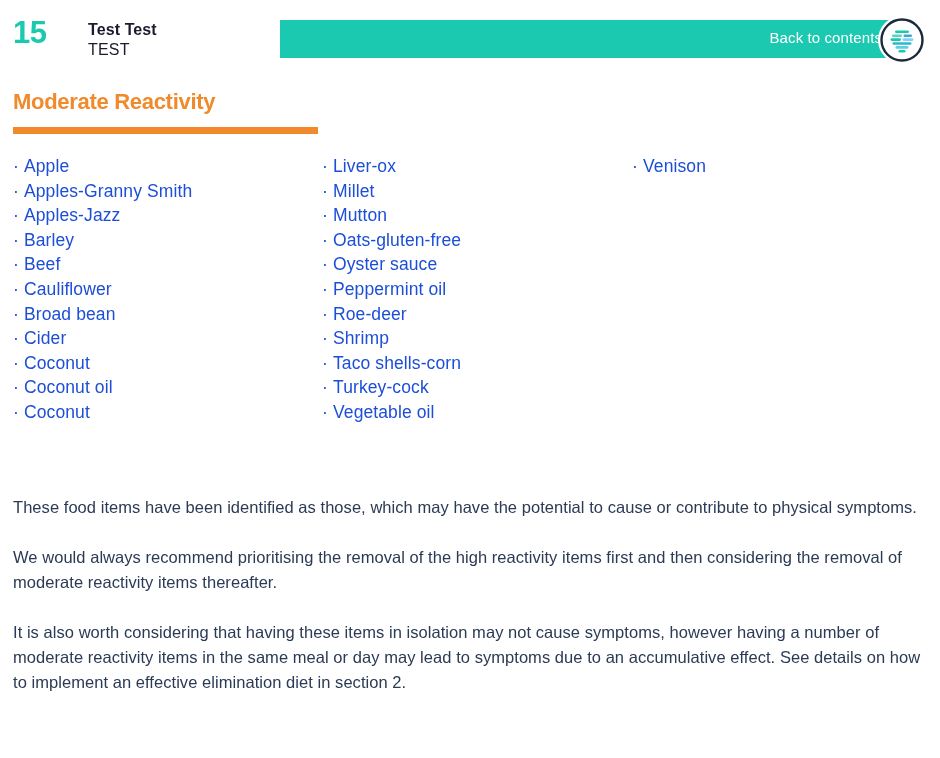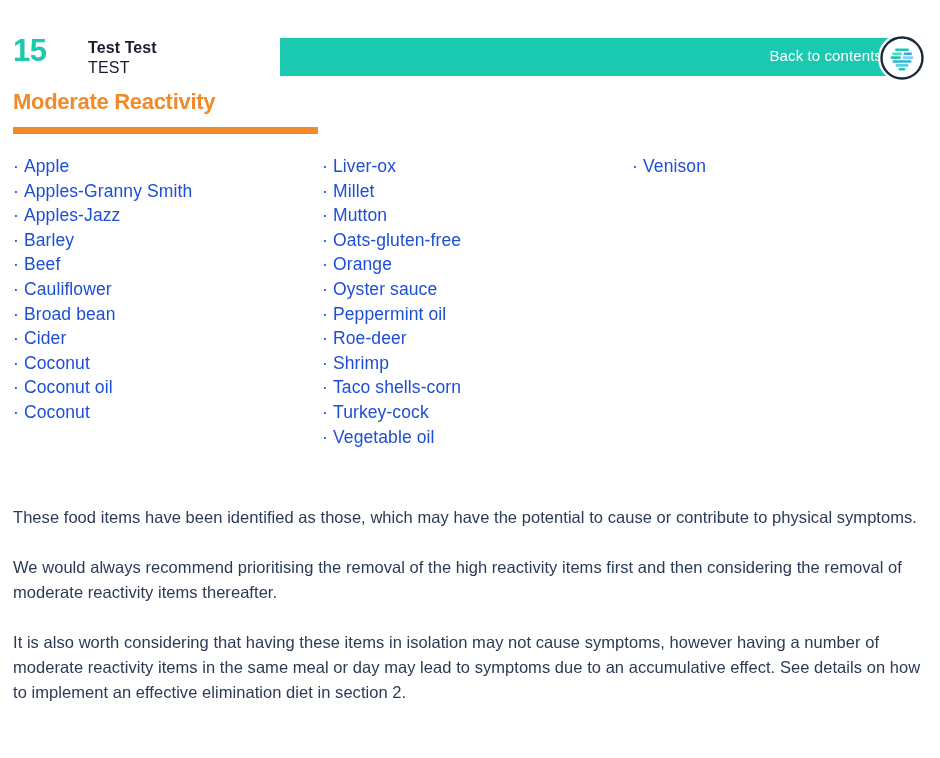--- a/index.html
+++ b/index.html
@@ -13,21 +13,20 @@
     font-family: "Liberation Sans", sans-serif;
     overflow: hidden;
     position: relative;
   }
 
   
   .header {
     position: relative;
     height: 78px;
     width: 940px;
-    margin-top: 18px;
   }
   .page-number {
     position: absolute;
     left: 13px;
     top: 17px;
     font-size: 31px;
     font-weight: bold;
     color: #1ac9b0;
     letter-spacing: -0.5px;
     line-height: 1;
@@ -134,21 +133,21 @@
   .body-copy {
     position: absolute;
     left: 13px;
     top: 495px;
     width: 910px;
   }
   .paragraph {
     font-size: 16.5px;
     color: #2b3a55;
     line-height: 25px;
-    margin: 10px 0 25px 0;
+    margin: 0 0 25px 0;
     letter-spacing: 0.05px;
   }
   .paragraph:last-child { margin-bottom: 0; }
 </style>
 </head>
 <body>
 
 <div class="header">
 
   <div class="page-number">15</div>
@@ -194,21 +193,20 @@
       <div class="list-item"><span class="bullet">·</span><span>Cider</span></div>
       <div class="list-item"><span class="bullet">·</span><span>Coconut</span></div>
       <div class="list-item"><span class="bullet">·</span><span>Coconut oil</span></div>
       <div class="list-item"><span class="bullet">·</span><span>Coconut</span></div>
     </div>
   <div class="list-col c2">
       <div class="list-item"><span class="bullet">·</span><span>Liver-ox</span></div>
       <div class="list-item"><span class="bullet">·</span><span>Millet</span></div>
       <div class="list-item"><span class="bullet">·</span><span>Mutton</span></div>
       <div class="list-item"><span class="bullet">·</span><span>Oats-gluten-free</span></div>
-      <div class="list-item"><span class="bullet">·</span><span>Orange</span></div>
       <div class="list-item"><span class="bullet">·</span><span>Oyster sauce</span></div>
       <div class="list-item"><span class="bullet">·</span><span>Peppermint oil</span></div>
       <div class="list-item"><span class="bullet">·</span><span>Roe-deer</span></div>
       <div class="list-item"><span class="bullet">·</span><span>Shrimp</span></div>
       <div class="list-item"><span class="bullet">·</span><span>Taco shells-corn</span></div>
       <div class="list-item"><span class="bullet">·</span><span>Turkey-cock</span></div>
       <div class="list-item"><span class="bullet">·</span><span>Vegetable oil</span></div>
     </div>
   <div class="list-col c3">
       <div class="list-item"><span class="bullet">·</span><span>Venison</span></div>

